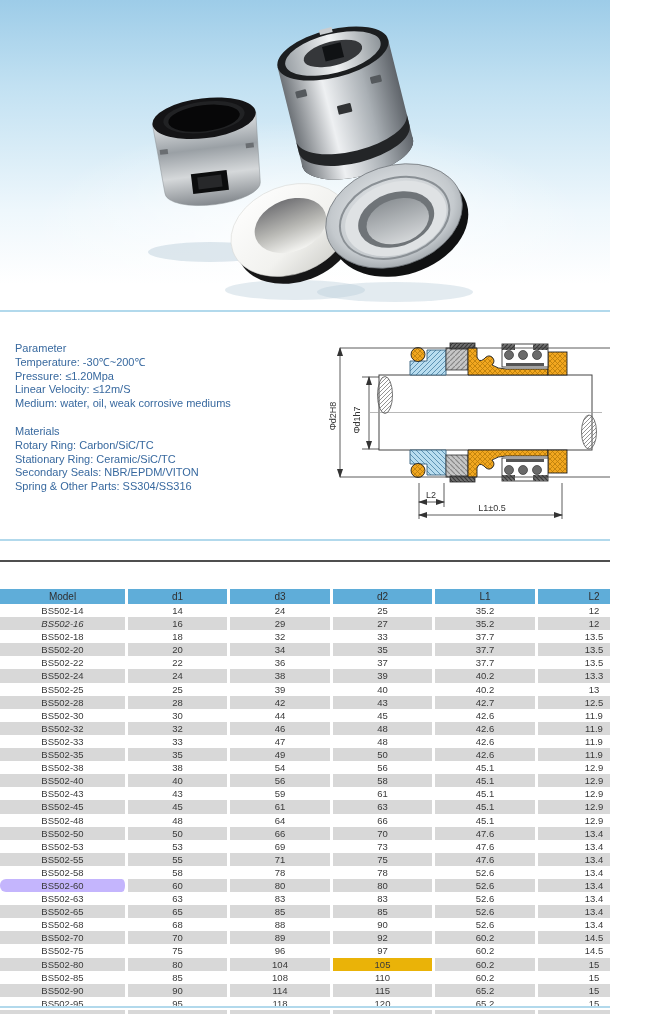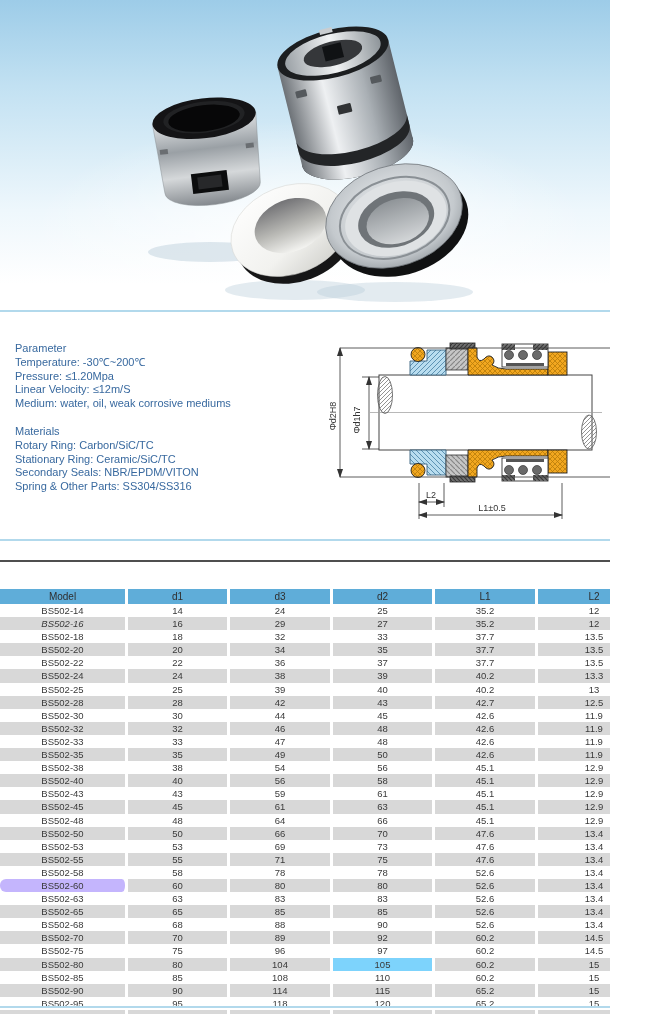--- a/index.html
+++ b/index.html
@@ -457,21 +457,21 @@
             <td>75</td>
             <td>96</td>
             <td>97</td>
             <td>60.2</td>
             <td>14.5</td>
           </tr>
           <tr>
             <td style="background: rgb(216, 216, 216);">BS502-80</td>
             <td style="background: rgb(216, 216, 216);">80</td>
             <td style="background: rgb(216, 216, 216);">104</td>
-            <td style="background: #7dd3fc;">105</td>
+            <td style="background: #eab308;">105</td>
             <td style="background: rgb(216, 216, 216);">60.2</td>
             <td style="background: rgb(216, 216, 216);">15</td>
           </tr>
           <tr>
             <td>BS502-85</td>
             <td>85</td>
             <td>108</td>
             <td>110</td>
             <td>60.2</td>
             <td>15</td>

